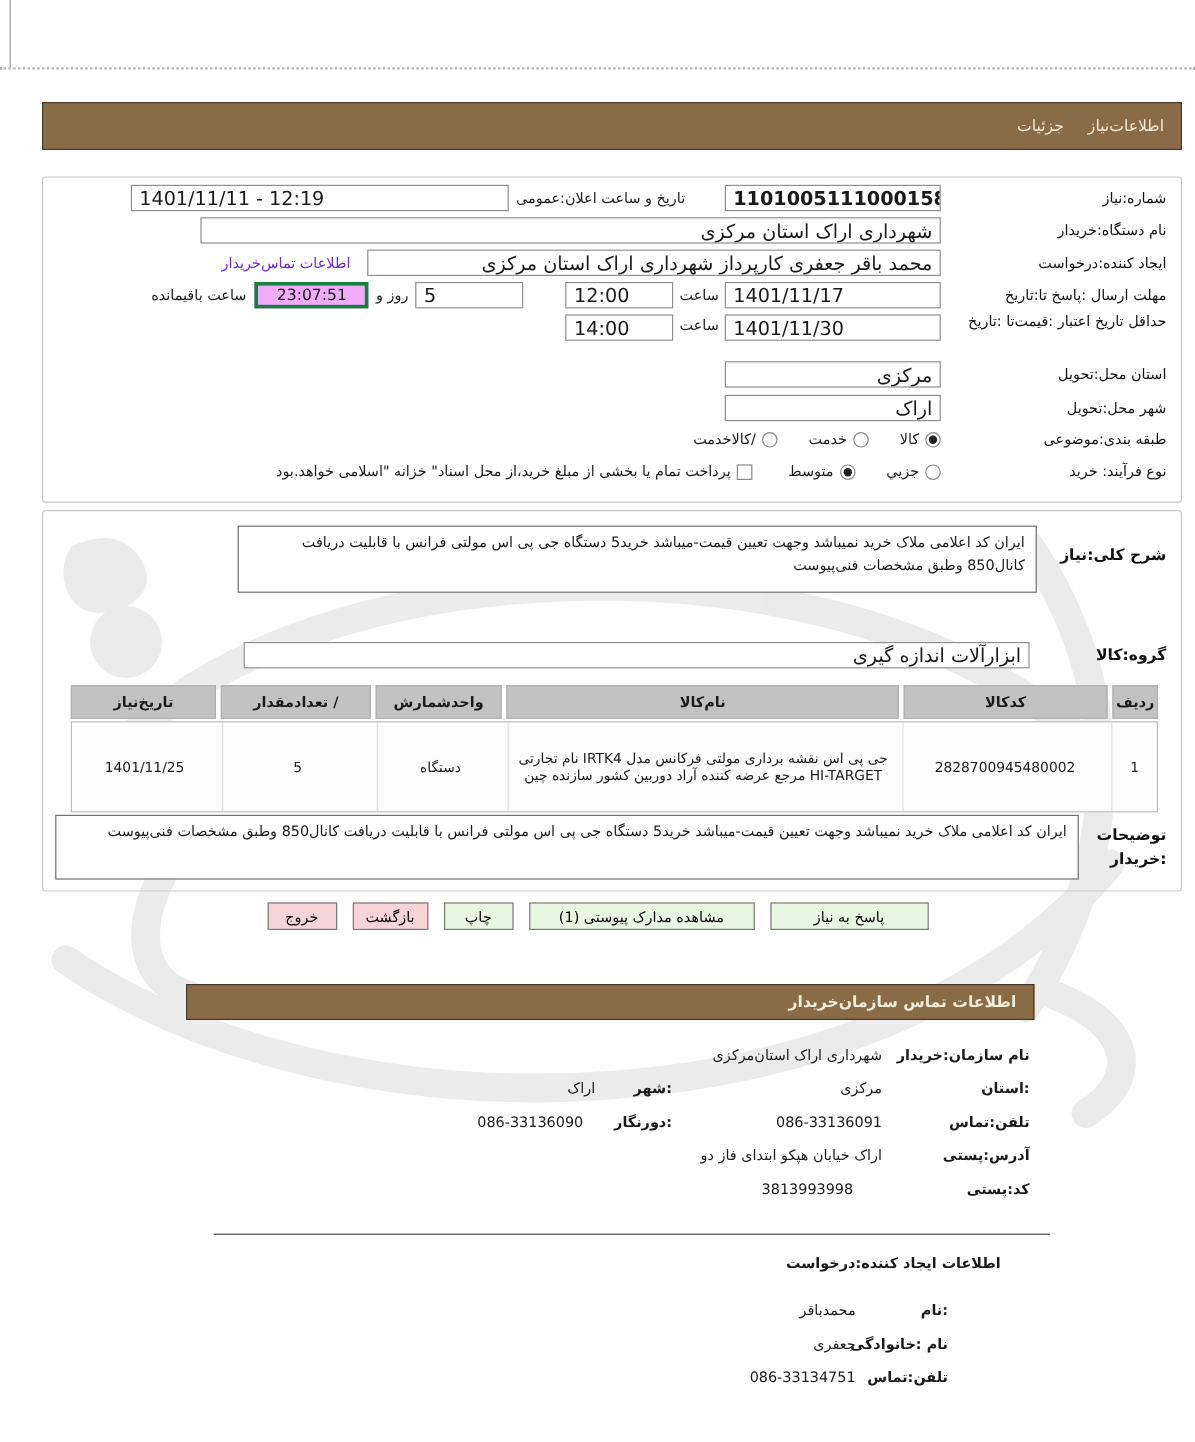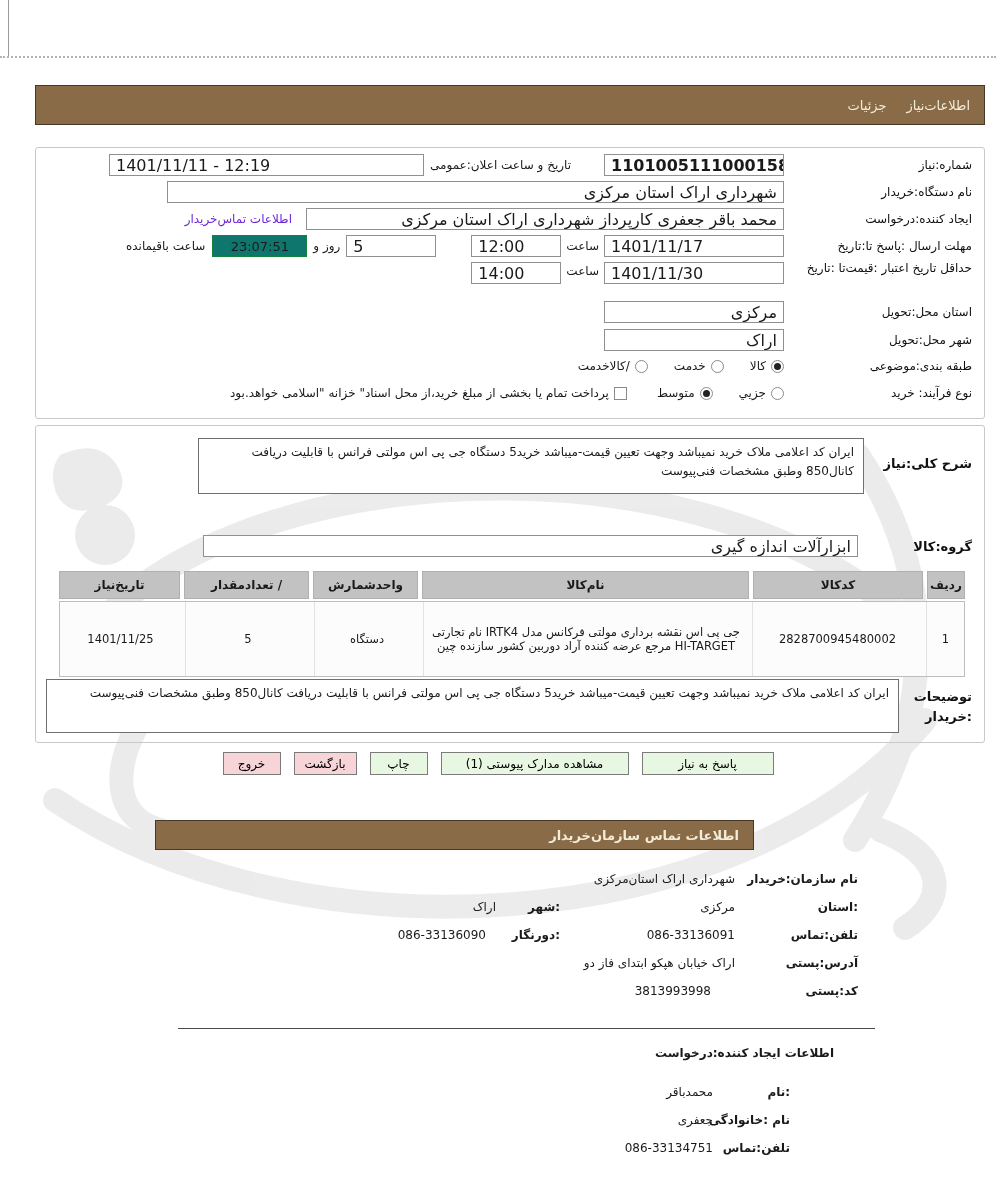--- a/index.html
+++ b/index.html
@@ -30,21 +30,21 @@
     font-size:12px;
   }
   .row.top-align{align-items:flex-start;}
   .lbl{width:188px;flex:0 0 188px;text-align:right;color:#111;}
   .lbl2{text-align:left;}
   .box{
     border:1px solid #909090;background:#ffffff;box-sizing:border-box;height:22px;
     display:flex;align-items:center;padding:0 6px;font-size:16px;overflow:hidden;white-space:nowrap;
   }
   .ltr{direction:ltr;unicode-bidi:isolate;}
-  .countdown{background:#0f766e;border:1px solid #15803d;justify-content:center;font-size:13px;}
+  .countdown{background:#f0abfc;border:3px solid #15803d;justify-content:center;font-size:13px;}
   .link{color:#6d28d9;font-size:12px;cursor:pointer;white-space:nowrap;}
   
   .radio{width:13px;height:13px;border:1px solid #8a8a8a;border-radius:50%;background:#fff;
     display:inline-block;box-sizing:border-box;position:relative;flex:0 0 13px;}
   .radio.checked::after{content:"";position:absolute;left:2px;top:2px;width:7px;height:7px;border-radius:50%;background:#222;}
   .checkbox{width:13px;height:13px;border:1px solid #8a8a8a;background:#fff;display:inline-block;box-sizing:border-box;flex:0 0 13px;}
   .optlbl{margin:0 5px 0 0;}
   
   .bold{font-weight:bold;}
   .multibox{
@@ -68,21 +68,21 @@
   .c4{width:125px;flex:0 0 125px;}
   .c5{width:121px;flex:0 0 121px;}
   
   .btnrow{position:absolute;left:35px;top:752px;width:926px;display:flex;justify-content:center;gap:13px;z-index:2;}
   .btn{height:23px;box-sizing:border-box;border:1px solid #7b7b7b;font-size:12px;
        display:flex;align-items:center;justify-content:center;padding:0 10px;cursor:pointer;
        font-family:"DejaVu Sans", sans-serif;}
   .btn.green{background:#e8f7e2;}
   .btn.pink{background:#f7d4d8;}
   
-  .bar2{left:155px;top:820px;width:599px;height:30px;padding:0 14px;font-size:13px;font-weight:bold;z-index:2;}
+  .bar2{left:155px;top:820px;width:707px;height:30px;padding:0 14px;font-size:13px;font-weight:bold;z-index:2;}
   .c-label{position:absolute;font-size:12px;font-weight:bold;white-space:nowrap;z-index:2;}
   .c-value{position:absolute;font-size:12px;white-space:nowrap;z-index:2;}
   .hr2{position:absolute;left:178px;top:1028px;width:697px;border-top:1.5px solid #4a4a4a;z-index:2;}
   
   .watermark{position:absolute;left:0;top:400px;z-index:0;pointer-events:none;}
 </style>
 </head>
 <body>
 
 <svg class="watermark" width="996" height="540" viewBox="0 0 996 540">

